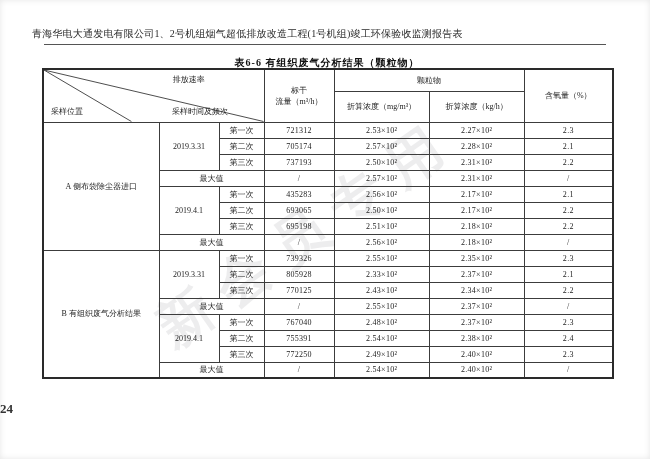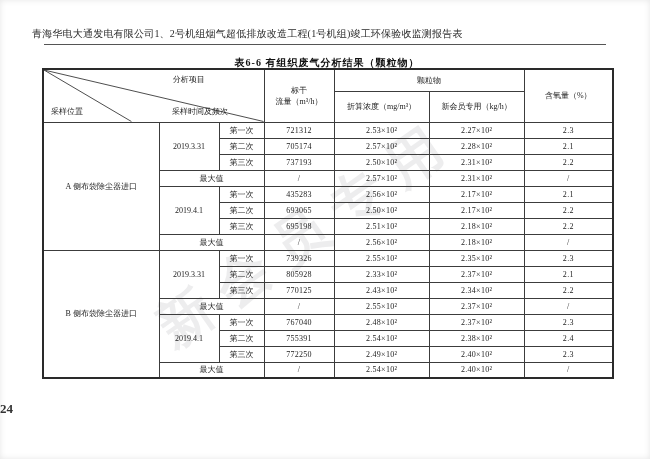--- a/index.html
+++ b/index.html
@@ -74,34 +74,34 @@
       <col style="width:95px">
       <col style="width:89px">
   </colgroup>
   <tbody>
     <tr class="h1">
       <th class="diag" colspan="3" rowspan="2">
         <svg class="diag-svg" viewBox="0 0 221 53" preserveAspectRatio="none">
           <line x1="0" y1="0" x2="221" y2="53"></line>
           <line x1="0" y1="0" x2="88" y2="53"></line>
         </svg>
-        <span class="diag-top">分析项目</span>
+        <span class="diag-top">排放速率</span>
         <span class="diag-bl">采样位置</span>
         <span class="diag-bm">采样时间及频次</span>
       </th>
       <th rowspan="2">
         <span>标干</span><br>
         <span>流量（m³/h）</span>
       </th>
       <th colspan="2">颗粒物</th>
       <th rowspan="2">含氧量（%）</th>
     </tr>
     <tr class="h2">
       <th>折算浓度（mg/m³）</th>
-      <th>新会员专用（kg/h）</th>
+      <th>折算浓度（kg/h）</th>
     </tr>
 
     <tr class="dr">
       <td rowspan="8">A 侧布袋除尘器进口</td>
       <td rowspan="3">2019.3.31</td>
       <td>第一次</td>
       <td class="num">721312</td>
       <td class="num">2.53×10²</td>
       <td class="num">2.27×10²</td>
       <td class="num">2.3</td>
@@ -152,21 +152,21 @@
     </tr>
     <tr class="dr">
       <td colspan="2">最大值</td>
       <td class="num">/</td>
       <td class="num">2.56×10²</td>
       <td class="num">2.18×10²</td>
       <td class="num">/</td>
     </tr>
 
     <tr class="dr">
-      <td rowspan="8">B 侧布袋除尘器进口</td>
+      <td rowspan="8">B 有组织废气分析结果</td>
       <td rowspan="3">2019.3.31</td>
       <td>第一次</td>
       <td class="num">739326</td>
       <td class="num">2.55×10²</td>
       <td class="num">2.35×10²</td>
       <td class="num">2.3</td>
     </tr>
     <tr class="dr">
       <td>第二次</td>
       <td class="num">805928</td>

